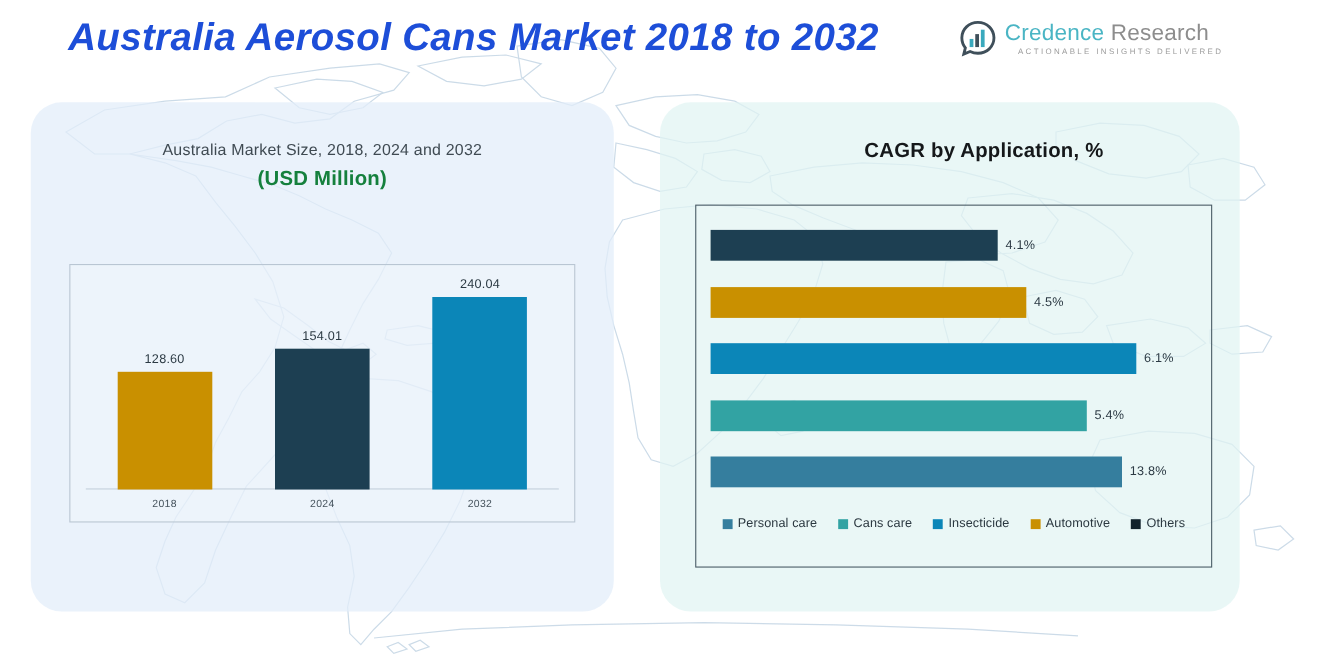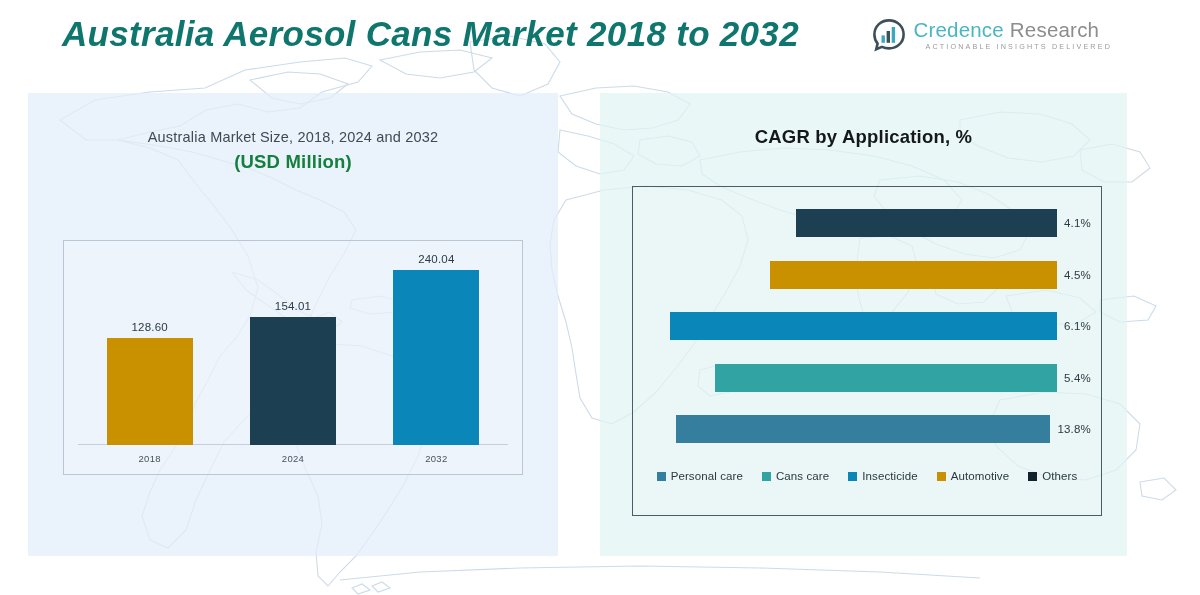--- a/index.html
+++ b/index.html
@@ -38,21 +38,21 @@
     z-index: 3;
   }
   .page-title {
     position: absolute;
     left: 62px;
     top: 14px;
     font-size: 35px;
     font-weight: bold;
     font-style: italic;
     letter-spacing: 0.3px;
-    color: #0f766e;
+    color: #1d4ed8;
     white-space: nowrap;
     font-family: "Liberation Sans", sans-serif;
   }
 
   
   .logo {
     position: absolute;
     right: 88px;
     top: 18px;
     display: flex;
@@ -83,20 +83,21 @@
     color: #9b9b9b;
     white-space: nowrap;
     text-transform: uppercase;
     margin-left: 12px;
   }
 
   
   .panel {
     position: absolute;
     z-index: 1;
+    border-radius: 28px;
   }
   .panel-left {
     left: 28px;
     top: 93px;
     width: 530px;
     height: 463px;
     background: rgba(227,238,249,0.74);
   }
   .panel-right {
     left: 600px;
@@ -204,20 +205,21 @@
   .rc-title {
     position: absolute;
     top: 33px;
     left: 0;
     width: 100%;
     text-align: center;
     font-size: 18.5px;
     font-weight: bold;
     color: #15181a;
     letter-spacing: 0.2px;
+    padding-left: 31px;
   }
   .rc-plot {
     position: absolute;
     left: 32px;
     top: 93px;
     width: 470px;
     height: 330px;
     border: 1px solid #4a5c66;
     box-sizing: border-box;
     background: rgba(255,255,255,0.05);
@@ -229,21 +231,20 @@
     top: 22px;
     bottom: 72px;
     display: flex;
     flex-direction: column;
     justify-content: space-between;
   }
   .rc-row {
     display: flex;
     align-items: center;
     height: 28px;
-    justify-content: flex-end;
   }
   .rc-bar {
     height: 28px;
   }
   .rc-val {
     font-size: 11.5px;
     color: #2c3a44;
     margin-left: 7px;
     white-space: nowrap;
     letter-spacing: 0.2px;

